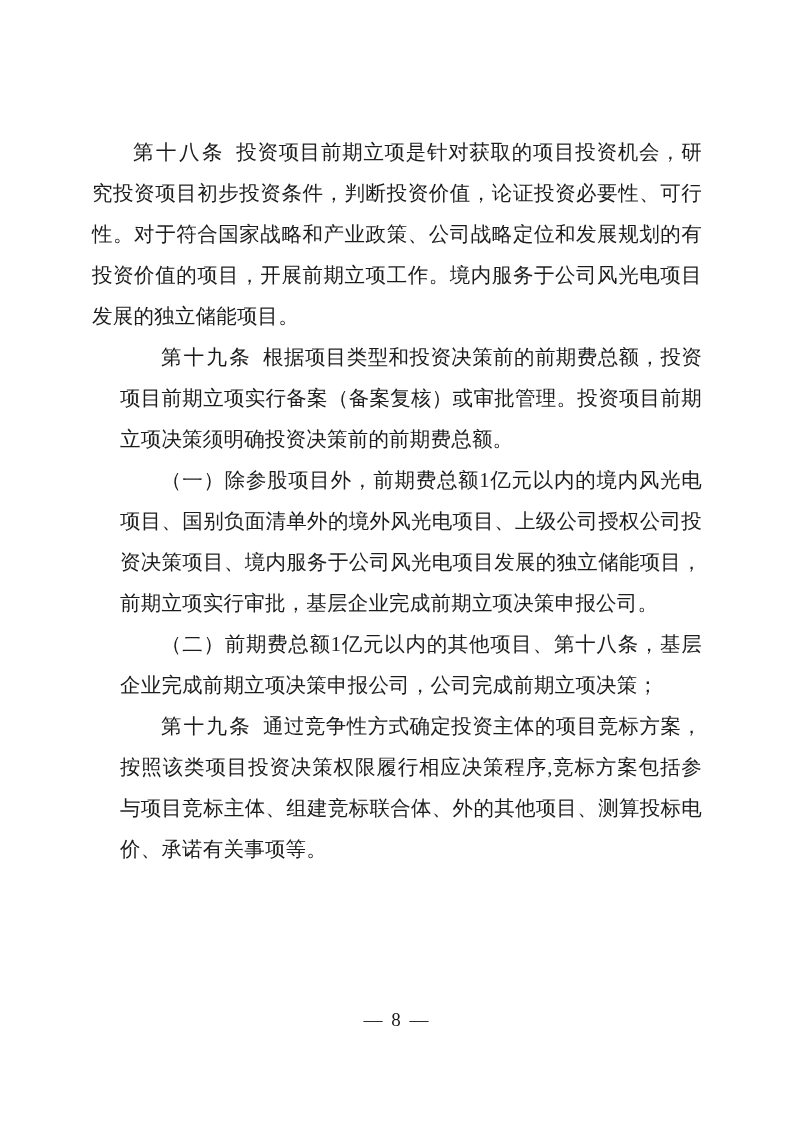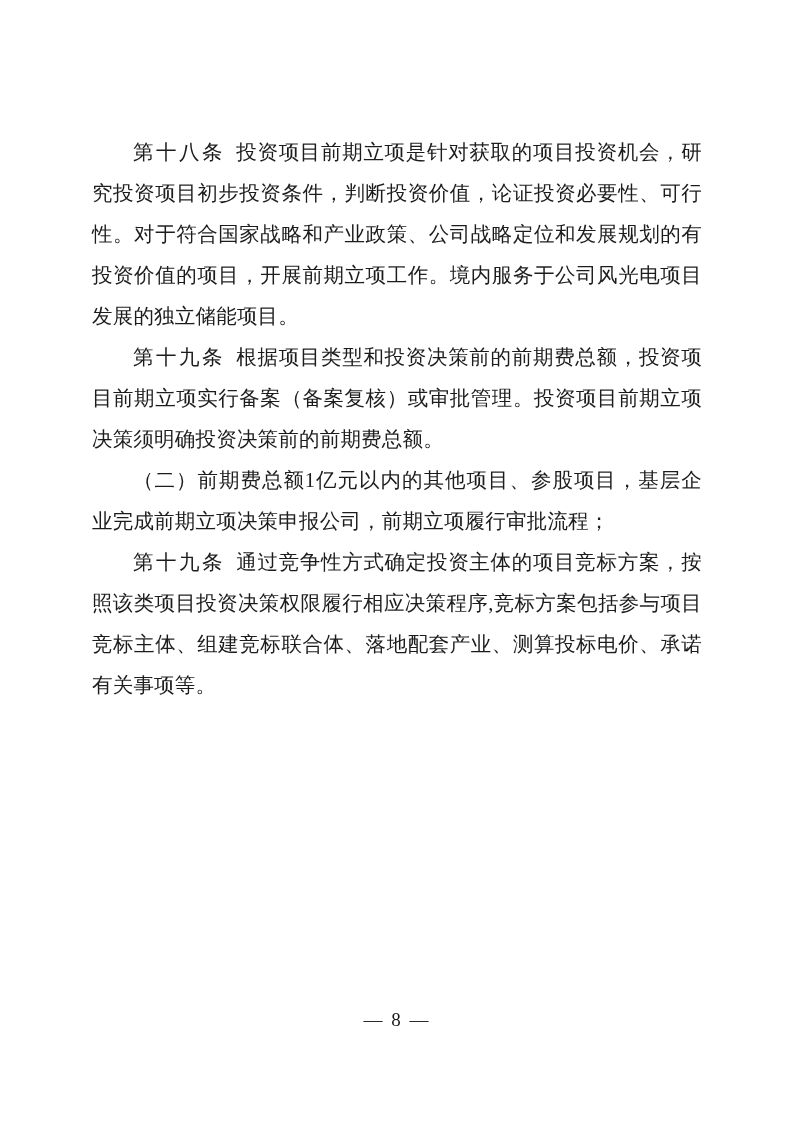--- a/index.html
+++ b/index.html
@@ -28,20 +28,21 @@
     text-justify: inter-ideograph;
     letter-spacing: 0.2px;
     color: #1c1c1c;
   }
   .para {
     margin: 0;
     text-indent: 2em;
   }
   .para + .para {
     margin-top: 0px;
+    margin-left: 28px;
   }
   .art-label {
     letter-spacing: 2px;
     margin-right: 0.55em;
   }
   .footer {
     position: absolute;
     left: 0;
     right: 0;
     bottom: 92px;
@@ -55,24 +56,25 @@
 <body>
 
 <div class="page">
 
   <div class="body-text">
 
     <p class="para"><span class="art-label">第十八条</span><span>投资项目前期立项是针对获取的项目投资机会，研究投资项目初步投资条件，判断投资价值，论证投资必要性、可行性。对于符合国家战略和产业政策、公司战略定位和发展规划的有投资价值的项目，开展前期立项工作。境内服务于公司风光电项目发展的独立储能项目。</span></p>
 
     <p class="para"><span class="art-label">第十九条</span><span>根据项目类型和投资决策前的前期费总额，投资项目前期立项实行备案（备案复核）或审批管理。投资项目前期立项决策须明确投资决策前的前期费总额。</span></p>
 
+    <p class="para"><span>（一）除参股项目外，前期费总额1亿元以内的境内风光电项目、国别负面清单外的境外风光电项目、上级公司授权公司投资决策项目、境内服务于公司风光电项目发展的独立储能项目，前期立项实行审批，基层企业完成前期立项决策申报公司。</span></p>
 
-    <p class="para"><span>（二）前期费总额1亿元以内的其他项目、参股项目，基层企业完成前期立项决策申报公司，前期立项履行审批流程；</span></p>
+    <p class="para"><span>（二）前期费总额1亿元以内的其他项目、第十八条，基层企业完成前期立项决策申报公司，公司完成前期立项决策；</span></p>
 
 
 
-    <p class="para"><span class="art-label">第十九条</span><span>通过竞争性方式确定投资主体的项目竞标方案，按照该类项目投资决策权限履行相应决策程序,竞标方案包括参与项目竞标主体、组建竞标联合体、落地配套产业、测算投标电价、承诺有关事项等。</span></p>
+    <p class="para"><span class="art-label">第十九条</span><span>通过竞争性方式确定投资主体的项目竞标方案，按照该类项目投资决策权限履行相应决策程序,竞标方案包括参与项目竞标主体、组建竞标联合体、外的其他项目、测算投标电价、承诺有关事项等。</span></p>
 
   </div>
 
   <div class="footer">— 8 —</div>
 
 </div>
 
 </body></html>

